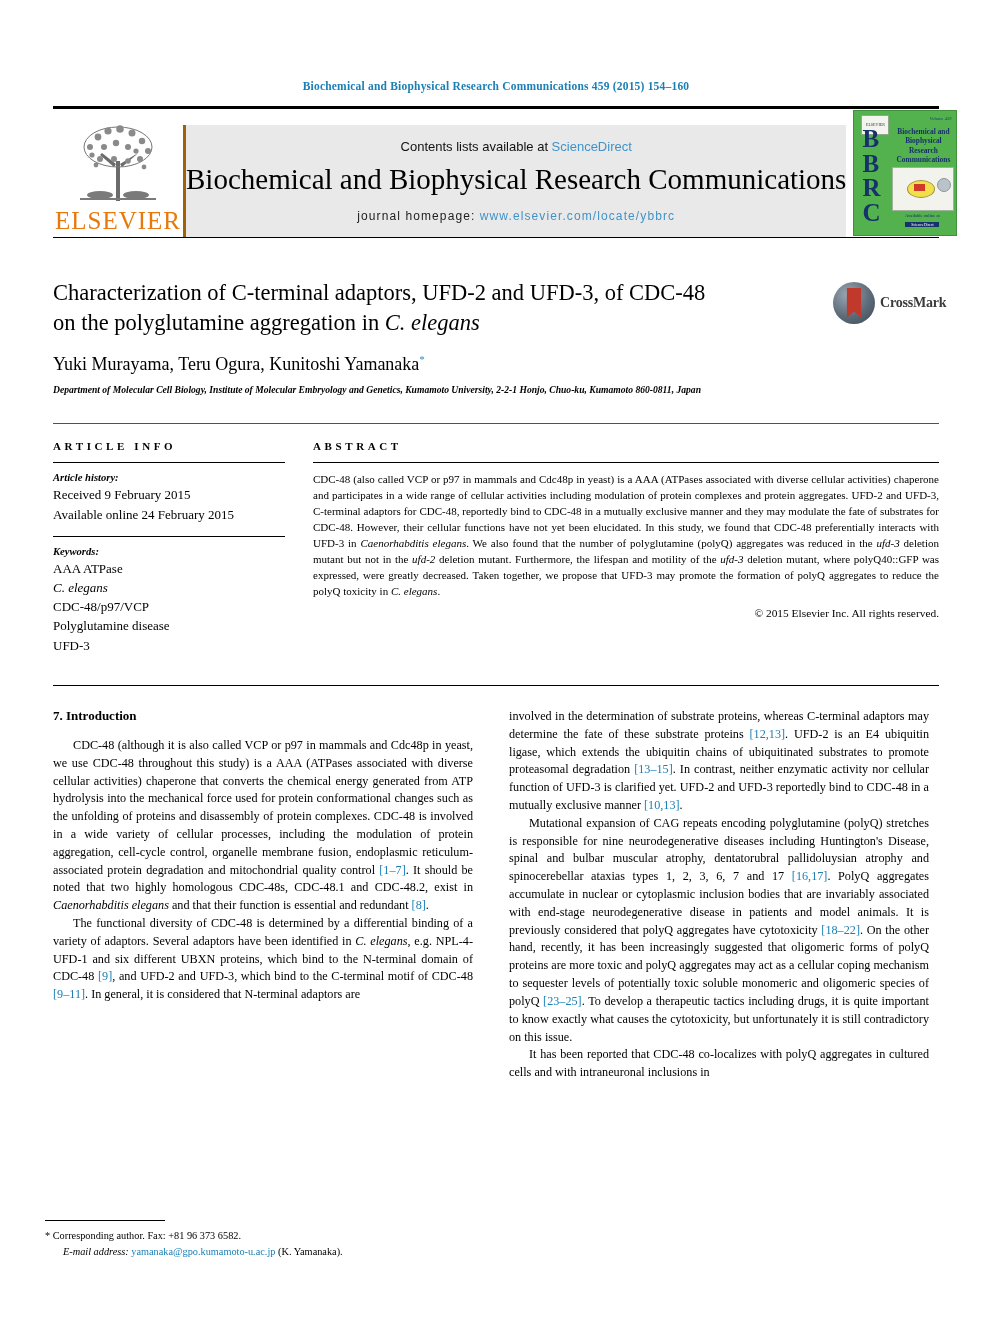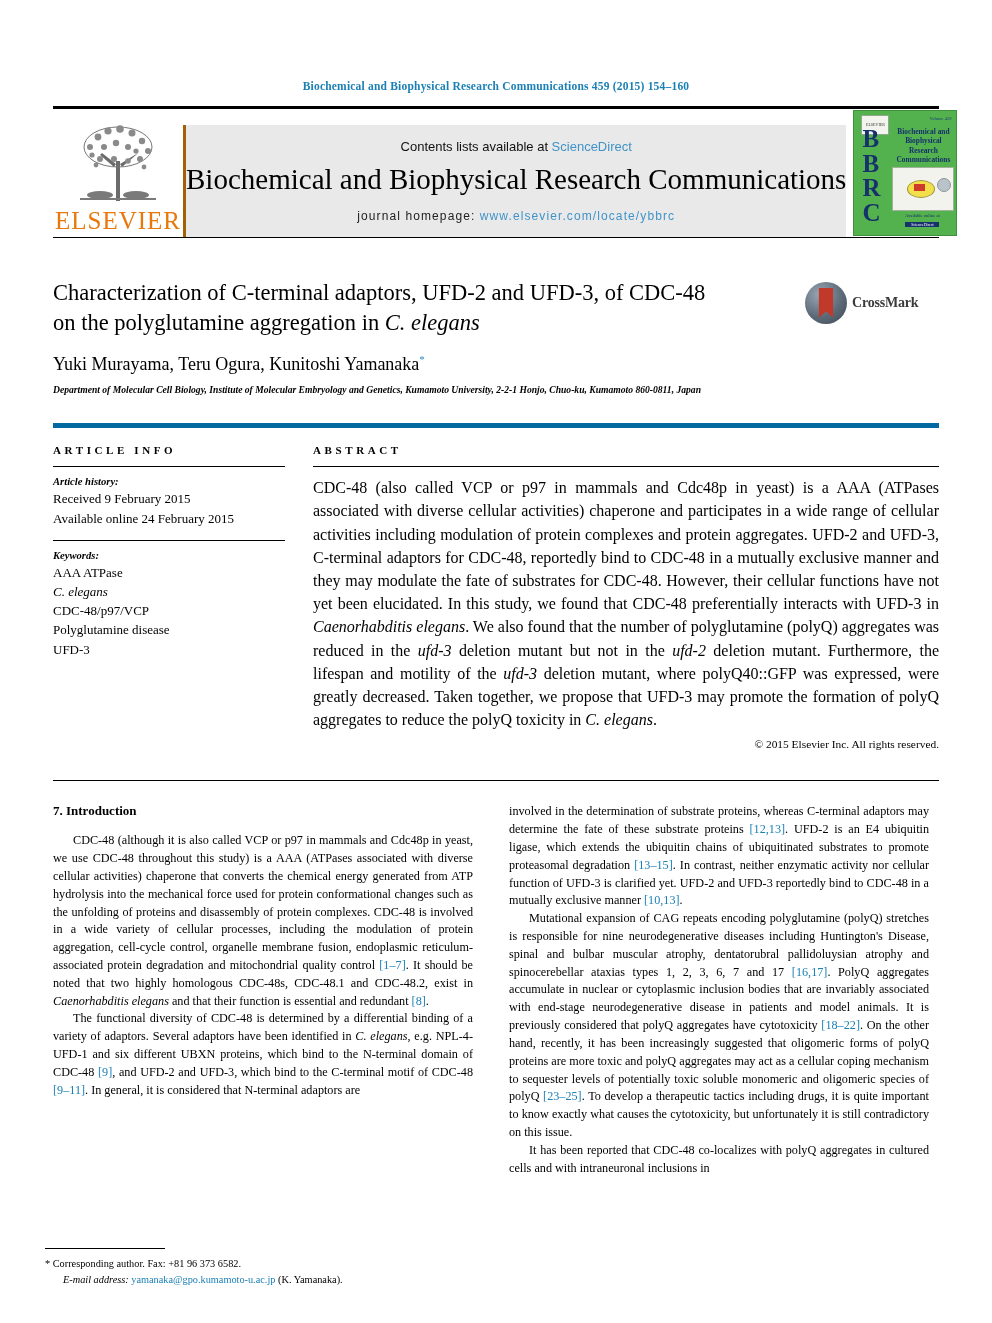--- a/index.html
+++ b/index.html
@@ -206,21 +206,21 @@
     width: 34px;
     height: 5px;
     background: #16316b;
     color: #fff;
     font-size: 4px;
     line-height: 5px;
   }
 
   
   .title-block {
-    margin: 40px 59px 0 45px;
+    margin: 40px 31px 0 45px;
     position: relative;
   }
   .article-title {
     font-family: "Liberation Serif", serif;
     font-size: 22.5px;
     line-height: 1.32;
     font-weight: normal;
     margin: 0;
     width: 760px;
   }
@@ -277,21 +277,21 @@
     font-size: 9.6px;
     font-style: italic;
     font-weight: bold;
     line-height: 1.45;
     width: 680px;
   }
 
   
   .info-abstract {
     margin: 26px 45px 0 45px;
-    border-top: 5px solid #0369a1;
+    border-top: 1px solid #0369a1;
     padding-top: 16px;
     display: flex;
     gap: 28px;
   }
   .col-info {
     width: 232px;
     flex: 0 0 232px;
   }
   .col-abstract {
     flex: 1 1 auto;
@@ -309,21 +309,21 @@
     font-weight: bold;
     font-size: 10.6px;
     margin-bottom: 2px;
   }
   .info-line {
     font-size: 13px;
     line-height: 1.48;
   }
   .kw-rule { border-top: 1.6px solid #000; margin: 12px 0 9px 0; }
   .abstract-body {
-    font-size: 16px;
+    font-size: 11px;
     line-height: 1.45;
     text-align: justify;
   }
   .abstract-body .ital { font-style: italic; }
   .copyright {
     text-align: right;
     font-size: 11.4px;
     margin-top: 7px;
   }
 
@@ -353,21 +353,21 @@
     text-indent: 20px;
   }
   p.para + p.para { margin-top: 0; }
   .ref { color: #1a7fb5; }
   .ital { font-style: italic; }
 
   
   .footnote-area {
     position: absolute;
     left: 45px;
-    bottom: 36px;
+    bottom: 64px;
     width: 420px;
   }
   .fn-rule {
     width: 120px;
     border-top: 1px solid #000;
     margin-bottom: 7px;
   }
   .fn-line {
     font-size: 10.3px;
     line-height: 1.5;

